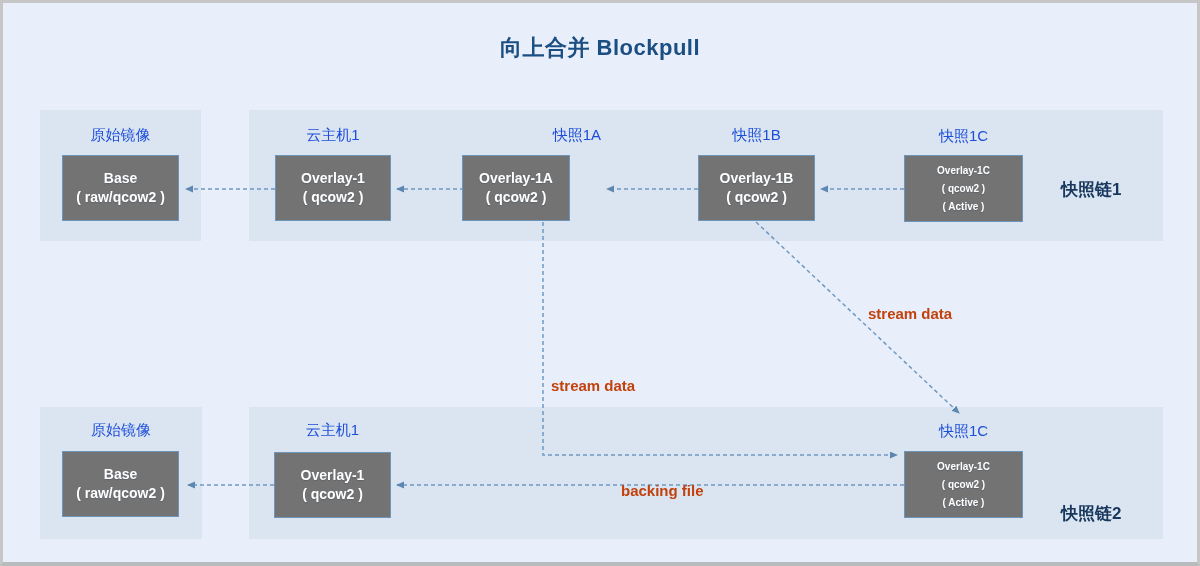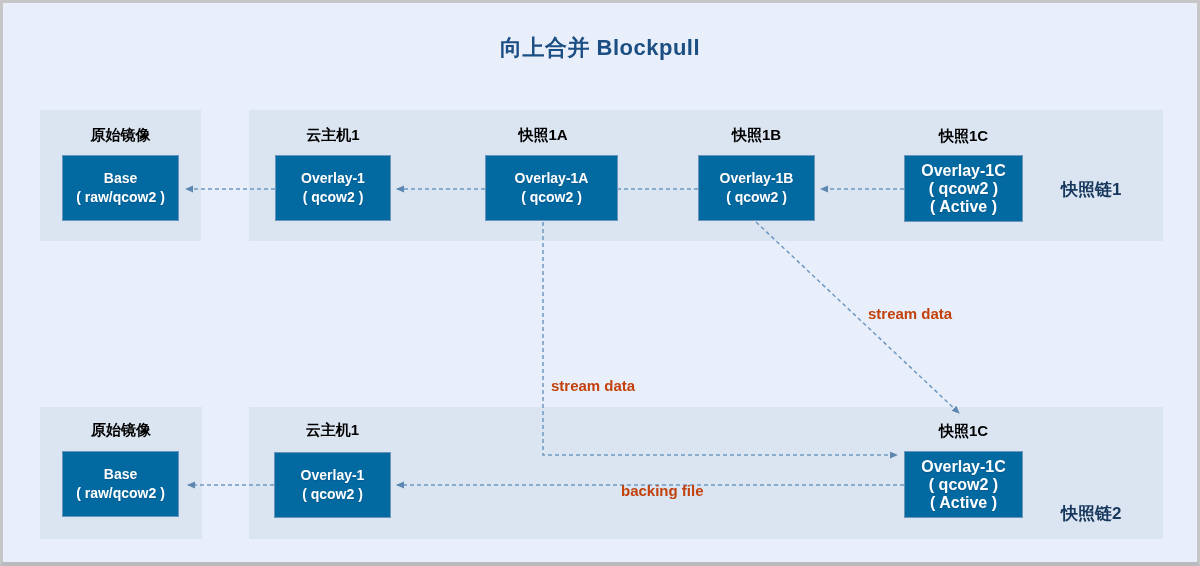--- a/index.html
+++ b/index.html
@@ -19,41 +19,41 @@
     font-size:22px;font-weight:bold;
     color:#1b4e82;letter-spacing:.5px;
   }
   .panel{
     position:absolute;
     background:#dbe5f1;
   }
   .node-label{
     position:absolute;
     text-align:center;
-    font-size:15px;font-weight:bold;
-    color:#000000;
+    font-size:15px;font-weight:normal;
+    color:#1d4ed8;
   }
   .chain-label{
     position:absolute;
     font-size:17px;font-weight:bold;
     color:#17375d;
   }
   .node-box{
     position:absolute;
-    background:#0369a1;
+    background:#737373;
     border:1px solid #6d95ba;
     display:flex;flex-direction:column;
     align-items:center;justify-content:center;
     color:#ffffff;
     font-size:14px;font-weight:600;
     line-height:19px;
     text-align:center;
     text-shadow:0 1px 1px rgba(23,55,93,.25);
   }
-  .node-box.three-line{font-size:16px;line-height:18px;}
+  .node-box.three-line{font-size:10px;line-height:18px;}
   .annotation{
     position:absolute;
     font-size:15px;font-weight:600;
     color:#c2410c;
     white-space:nowrap;
   }
   svg.connectors{position:absolute;top:0;left:0;pointer-events:none;}
 </style>
 </head>
 <body>
@@ -80,34 +80,34 @@
       <path d="M901,186 L818,186" marker-end="url(#arr)"></path>
       <path d="M271,482 L185,482" marker-end="url(#arr)"></path>
       <path d="M901,482 L394,482" marker-end="url(#arr)"></path>
       <path d="M540,219 L540,452 L894,452" marker-end="url(#arr)"></path>
       <path d="M753,219 L956,410" marker-end="url(#arr)"></path>
     </g>
   </svg>
 
   <div class="node-label" style="left:37px;top:123px;width:161px;">原始镜像</div>
   <div class="node-label" style="left:272px;top:123px;width:116px;">云主机1</div>
-  <div class="node-label" style="left:482px;top:123px;width:116px;">快照1A</div>
+  <div class="node-label" style="left:482px;top:123px;width:116px;text-align:right;">快照1A</div>
   <div class="node-label" style="left:695px;top:123px;width:117px;">快照1B</div>
   <div class="node-label" style="left:901px;top:124px;width:119px;">快照1C</div>
   <div class="chain-label" style="left:1058px;top:175px;width:98px;">快照链1</div>
 
   <div class="node-box" style="left:59px;top:152px;width:117px;height:66px;">
     <span>Base</span>
     <span>( raw/qcow2 )</span>
   </div>
   <div class="node-box" style="left:272px;top:152px;width:116px;height:66px;">
     <span>Overlay-1</span>
     <span>( qcow2 )</span>
   </div>
-  <div class="node-box" style="left:482px;top:152px;width:133px;height:66px;">
+  <div class="node-box" style="left:459px;top:152px;width:108px;height:66px;">
     <span>Overlay-1A</span>
     <span>( qcow2 )</span>
   </div>
   <div class="node-box" style="left:695px;top:152px;width:117px;height:66px;">
     <span>Overlay-1B</span>
     <span>( qcow2 )</span>
   </div>
   <div class="node-box three-line" style="left:901px;top:152px;width:119px;height:67px;">
     <span>Overlay-1C</span>
     <span>( qcow2 )</span>

